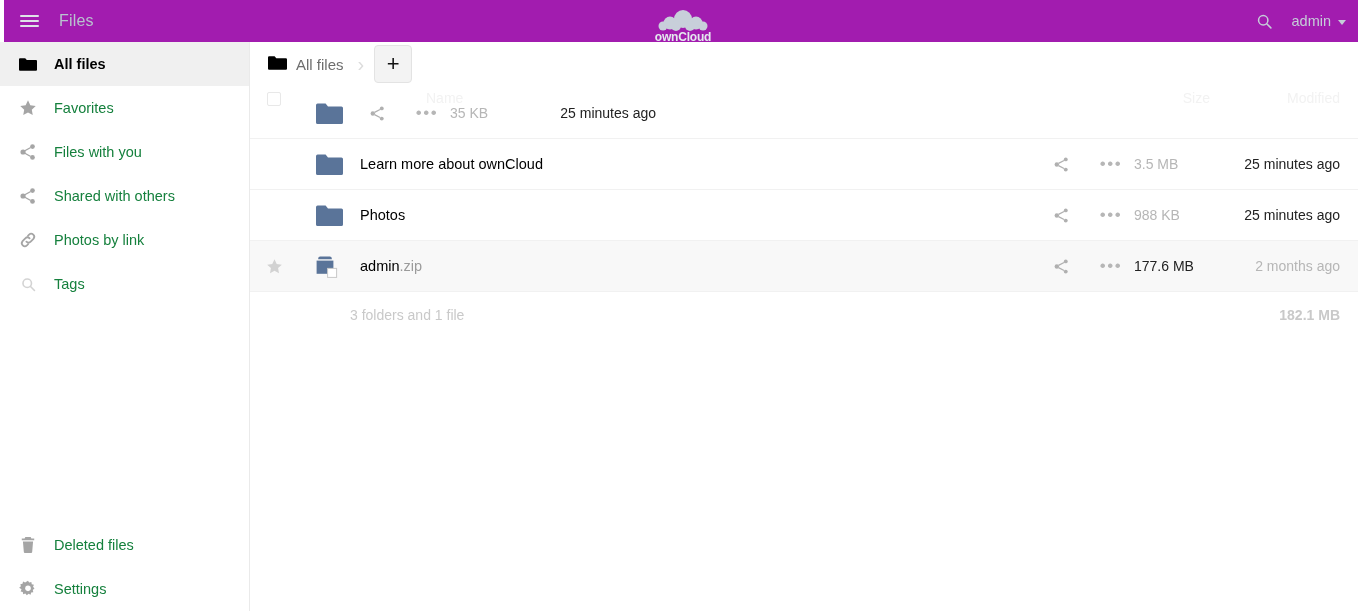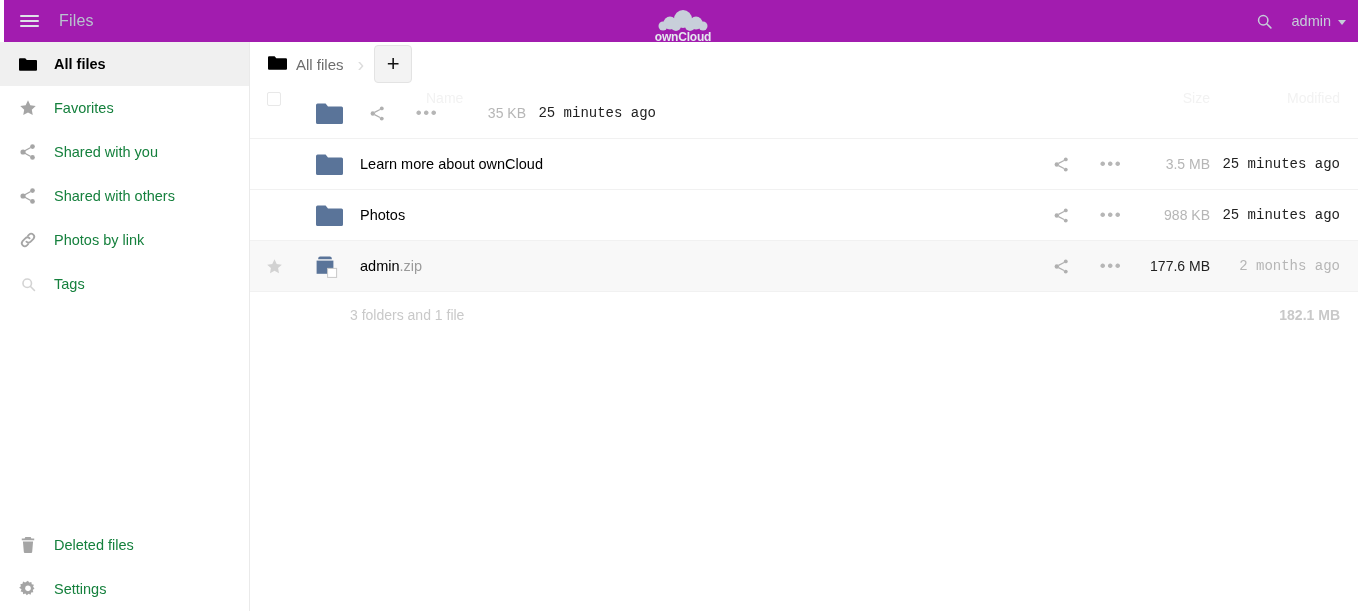--- a/index.html
+++ b/index.html
@@ -147,27 +147,27 @@
     width: 54px; min-width: 54px;
     display: flex; align-items: center; justify-content: center;
     cursor: pointer;
   }
   .col-more {
     width: 46px; min-width: 46px;
     display: flex; align-items: center; justify-content: center;
     cursor: pointer; color: #b6b6b6; font-size: 17px; letter-spacing: 1.5px;
   }
   .col-size {
-    width: 76px; min-width: 76px; text-align: right;
+    width: 76px; min-width: 76px; text-align: left;
     font-size: 14px; color: #b6b6b6;
   }
   .col-size.dark { color: #222222; }
   .col-mod {
     width: 148px; min-width: 148px; text-align: right;
-    padding-right: 18px; font-size: 14px; color: #222222; font-family: Liberation Mono, monospace;
+    padding-right: 18px; font-size: 14px; color: #222222;
   }
   .col-mod.light { color: #b6b6b6; }
 
   .summary {
     display: flex; align-items: center;
     height: 46px; color: #c9c9c9; font-size: 14px;
   }
   .summary .s-left { flex: 1; padding-left: 100px; }
   .summary .s-right {
     width: 148px; text-align: right; padding-right: 18px; font-weight: bold;
@@ -250,21 +250,21 @@
   <div class="nav-item">
     <span class="ic">
       <svg width="18" height="18" viewBox="0 0 20 20">
         <circle cx="15" cy="4" r="2.6" fill="#5c5c5c"></circle>
         <circle cx="15" cy="16" r="2.6" fill="#5c5c5c"></circle>
         <circle cx="4.5" cy="10" r="2.9" fill="#5c5c5c"></circle>
         <line x1="6.5" y1="8.6" x2="13" y2="5" stroke="#5c5c5c" stroke-width="1.5"></line>
         <line x1="6.5" y1="11.4" x2="13" y2="15" stroke="#5c5c5c" stroke-width="1.5"></line>
       </svg>
     </span>
-    <span class="lbl">Shared with you</span>
+    <span class="lbl">Files with you</span>
   </div>
 
   <div class="nav-item">
     <span class="ic">
       <svg width="18" height="18" viewBox="0 0 20 20">
         <circle cx="15" cy="4" r="2.6" fill="#5c5c5c"></circle>
         <circle cx="15" cy="16" r="2.6" fill="#5c5c5c"></circle>
         <circle cx="4.5" cy="10" r="2.9" fill="#5c5c5c"></circle>
         <line x1="6.5" y1="8.6" x2="13" y2="5" stroke="#5c5c5c" stroke-width="1.5"></line>
         <line x1="6.5" y1="11.4" x2="13" y2="15" stroke="#5c5c5c" stroke-width="1.5"></line>

